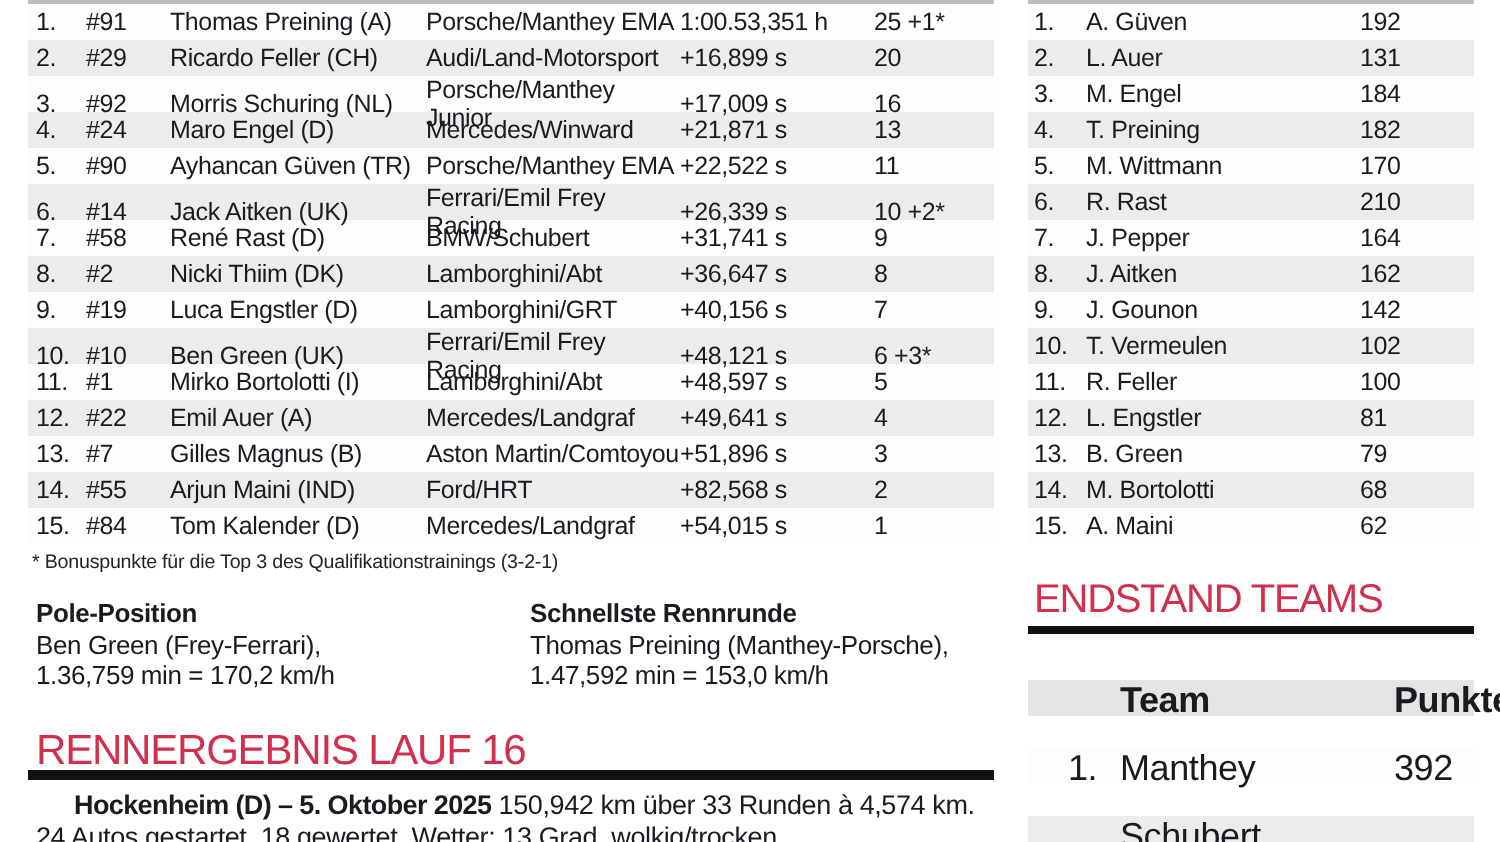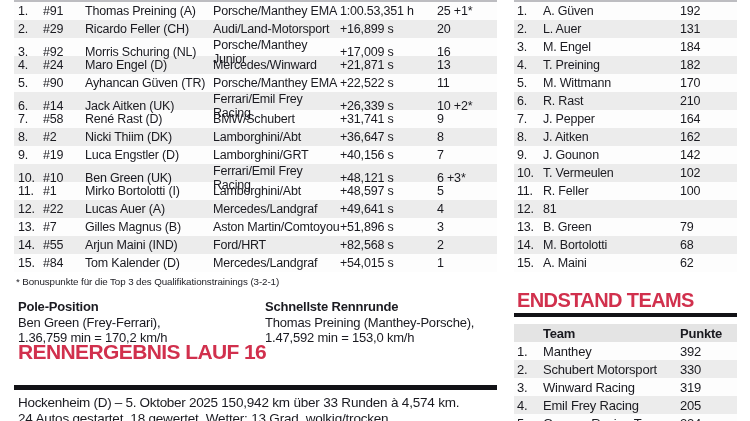--- a/index.html
+++ b/index.html
@@ -37,31 +37,31 @@
   }
 
   .fact-blocks { position:absolute; left:18px; top:299px; width:479px; }
   .fact-block { position:absolute; top:0; width:245px; font-size:13px; line-height:15.5px; }
   .fact-block.right { left:247px; width:240px; }
   .fact-title { font-weight:bold; }
 
   .section-heading {
     position:absolute;
     font-size:21px;
-    font-weight:bold;
+    font-weight:normal;
     letter-spacing:-0.6px;
     color:#d1304d;
     white-space:nowrap;
   }
-  #race-heading { left:18px; top:340px; }
+  #race-heading { left:18px; top:364px; }
   .black-bar { position:absolute; background:#121216; }
   #race-bar { left:14px; top:385px; width:483px; height:5px; }
 
   .race-info { position:absolute; left:18px; top:395px; width:492px; font-size:13.5px; line-height:16px; }
-  .race-info b { font-weight:normal; letter-spacing:-0.3px; }
+  .race-info b { font-weight:bold; letter-spacing:-0.3px;margin-left:19px; }
 
   
   .right-col { position:absolute; left:514px; top:0; width:223px; }
   .standings-table { border-top:2px solid #bdbdc1; }
   .s-row {
     display:grid;
     grid-template-columns:26px 137px 1fr;
     align-items:center;
     height:18px;
     padding-left:3px;
@@ -72,23 +72,24 @@
 
   #teams-heading { left:517px; top:289px; font-size:20px; }
   #teams-bar { left:514px; top:313px; width:223px; height:4px; }
 
   .teams-table { position:absolute; left:514px; top:324px; width:223px; }
   .t-row {
     display:grid;
     grid-template-columns:26px 137px 1fr;
     align-items:center;
     height:18px;
-    padding-left:3px;
-    font-size:13px;
+    padding-left:20px;
+    font-size:18px;
     background:#fdfdfd;
+    margin-top:16px;
   }
   .t-row.head { background:#e4e4e4; font-weight:bold; }
   .t-row.odd { background:#ececec; }
 </style>
 </head>
 <body>
 
 <div class="left-col">
 
   <div class="results-table">
@@ -187,21 +188,21 @@
     <span>#1</span>
     <span>Mirko Bortolotti (I)</span>
     <span>Lamborghini/Abt</span>
     <span>+48,597 s</span>
     <span>5</span>
   </div>
 
   <div class="r-row odd">
     <span>12.</span>
     <span>#22</span>
-    <span>Lucas Auer (A)</span>
+    <span>Emil Auer (A)</span>
     <span>Mercedes/Landgraf</span>
     <span>+49,641 s</span>
     <span>4</span>
   </div>
 
   <div class="r-row">
     <span>13.</span>
     <span>#7</span>
     <span>Gilles Magnus (B)</span>
     <span>Aston Martin/Comtoyou</span>
@@ -315,20 +316,21 @@
   </div>
 
   <div class="s-row">
     <span>11.</span>
     <span>R. Feller</span>
     <span>100</span>
   </div>
 
   <div class="s-row odd">
     <span>12.</span>
+    <span>L. Engstler</span>
     <span>81</span>
   </div>
 
   <div class="s-row">
     <span>13.</span>
     <span>B. Green</span>
     <span>79</span>
   </div>
 
   <div class="s-row odd">

